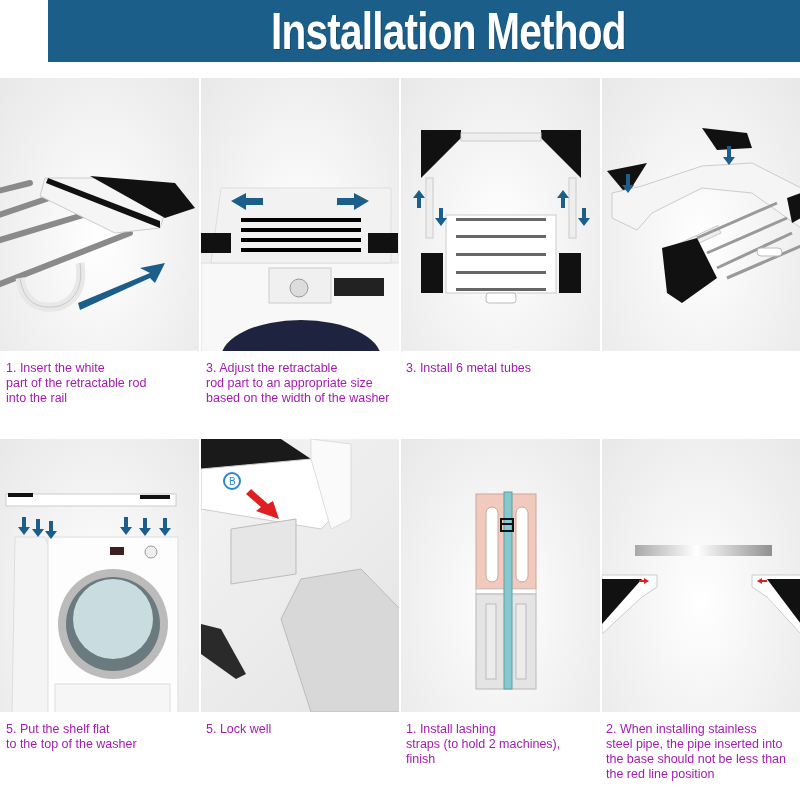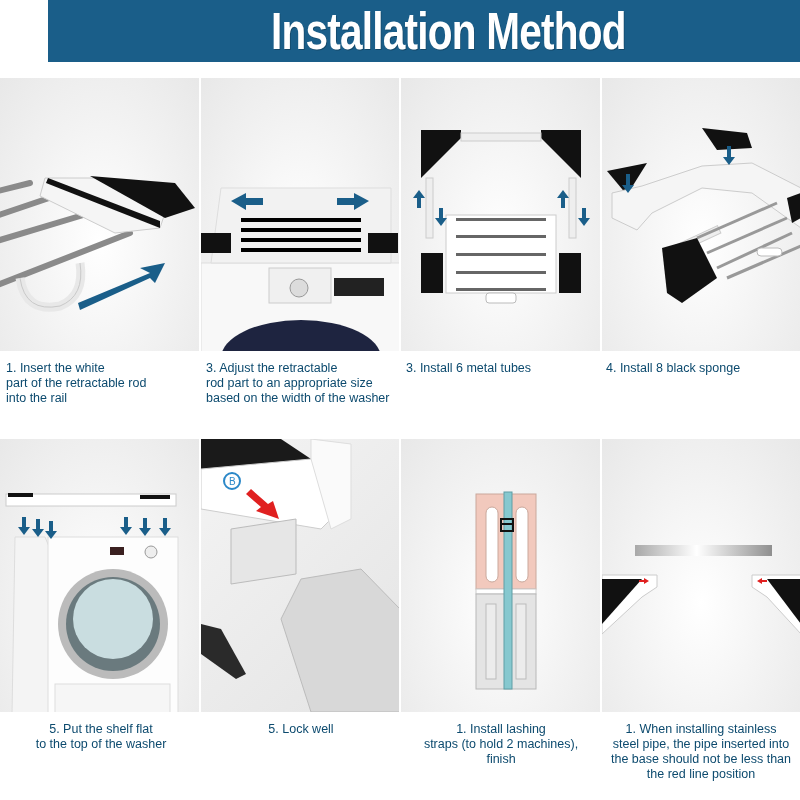--- a/index.html
+++ b/index.html
@@ -27,24 +27,24 @@
   .row2 { top: 439px; }
 
   .panel {
     width: 199px; height: 273px;
     background: radial-gradient(ellipse at 50% 60%, #ffffff 0%, #f2f2f2 55%, #e8e8e8 100%);
     position: relative; overflow: hidden;
   }
 
   .captions { position: absolute; left: 0; width: 800px; display: flex; }
   .captions1 { top: 361px; }
-  .captions2 { top: 722px; text-align: center; }
+  .captions2 { top: 722px; }
   .caption {
     width: 200px; padding-left: 6px; padding-right: 4px;
-    font-size: 12.5px; line-height: 15px; color: #0c4a6e;
+    font-size: 12.5px; line-height: 15px; color: #a21caf;
     white-space: pre-line;
   }
   .rod { background: linear-gradient(#ffffff, #9a9a9a 45%, #dcdcdc 55%, #6f6f6f); border-radius: 3px; }
   .arrow-blue { fill: #1a5e89; }
   .arrow-red { fill: #e02020; }
 </style>
 </head>
 <body>
 
 <div class="header">
@@ -136,21 +136,20 @@
 </div>
 
 <div class="captions captions1">
   <div class="caption">1. Insert the white
 part of the retractable rod
 into the rail</div>
   <div class="caption">3. Adjust the retractable
 rod part to an appropriate size
 based on the width of the washer</div>
   <div class="caption">3. Install 6 metal tubes</div>
-  <div class="caption">4. Install 8 black sponge</div>
 </div>
 
 <div class="row row2">
 
   <div class="panel">
     <svg width="199" height="273" viewBox="0 0 199 273">
       <polygon points="15,98 45,98 50,110 50,275 12,275" fill="#f4f4f4" stroke="#dddddd"></polygon>
       <rect x="48" y="98" width="130" height="177" fill="#fdfdfd" stroke="#dddddd"></rect>
       <rect x="110" y="108" width="14" height="8" fill="#3a2020"></rect>
       <circle cx="151" cy="113" r="6" fill="#eeeeee" stroke="#999999"></circle>
@@ -221,17 +220,17 @@
   </div>
 </div>
 
 <div class="captions captions2">
   <div class="caption">5. Put the shelf flat
 to the top of the washer</div>
   <div class="caption">5. Lock well</div>
   <div class="caption">1. Install lashing
 straps (to hold 2 machines),
 finish</div>
-  <div class="caption">1. When installing stainless
+  <div class="caption">2. When installing stainless
 steel pipe, the pipe inserted into
 the base should not be less than
 the red line position</div>
 </div>
 
 </body></html>

